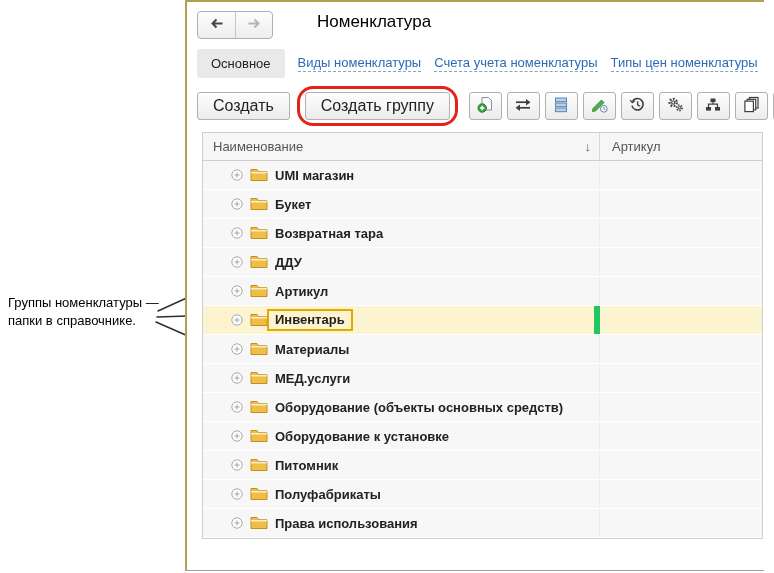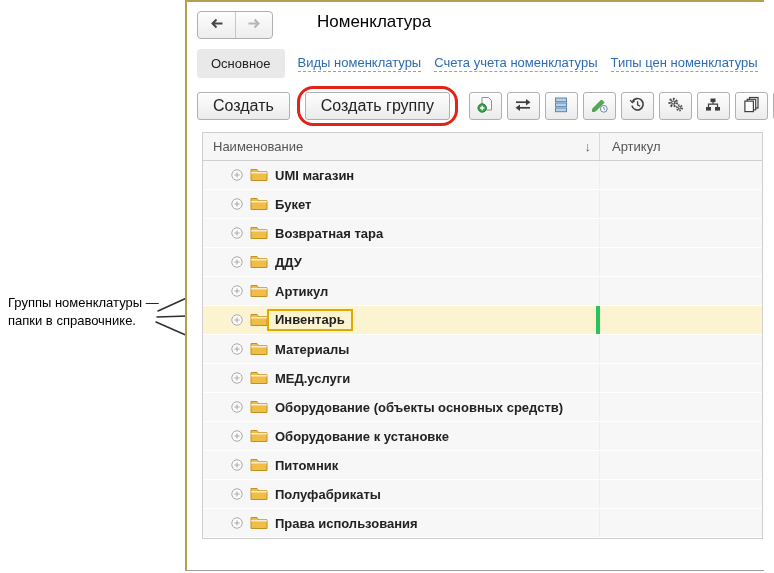--- a/index.html
+++ b/index.html
@@ -55,21 +55,21 @@
   .col-name { width:397px; display:flex; align-items:center; padding:0 8px 0 10px;
               justify-content:space-between; border-right:1px solid #d9d9d9; }
   .col-art  { flex:1; display:flex; align-items:center; padding-left:12px; }
   .sort-arrow { color:#666; font-size:13px; }
   .grid-row { display:flex; height:29px; background:#f7f7f7; border-bottom:1px solid #fff;
               font-size:13px; color:#222; cursor:default; }
   .row-name { width:397px; display:flex; align-items:center; padding-left:28px; gap:7px;
               border-right:1px solid #ededed; overflow:hidden; white-space:nowrap;font-weight:bold; }
   .row-art { flex:1; }
   .grid-row.selected { background:#fcf3d1; }
-  .grid-row.selected .row-name { border-right:4px solid #22c55e; }
+  .grid-row.selected .row-name { border-right:6px solid #22c55e; }
   .row-label { padding-top:1px; }
   .grid-row.selected .row-label { border:2px solid #e2a900; padding:1px 6px 2px 6px;
                                   margin-left:-8px; }
   .expand-icon, .folder-icon { flex:0 0 auto; display:flex; }
 </style>
 </head>
 <body>
 
 <div class="stage">
 

